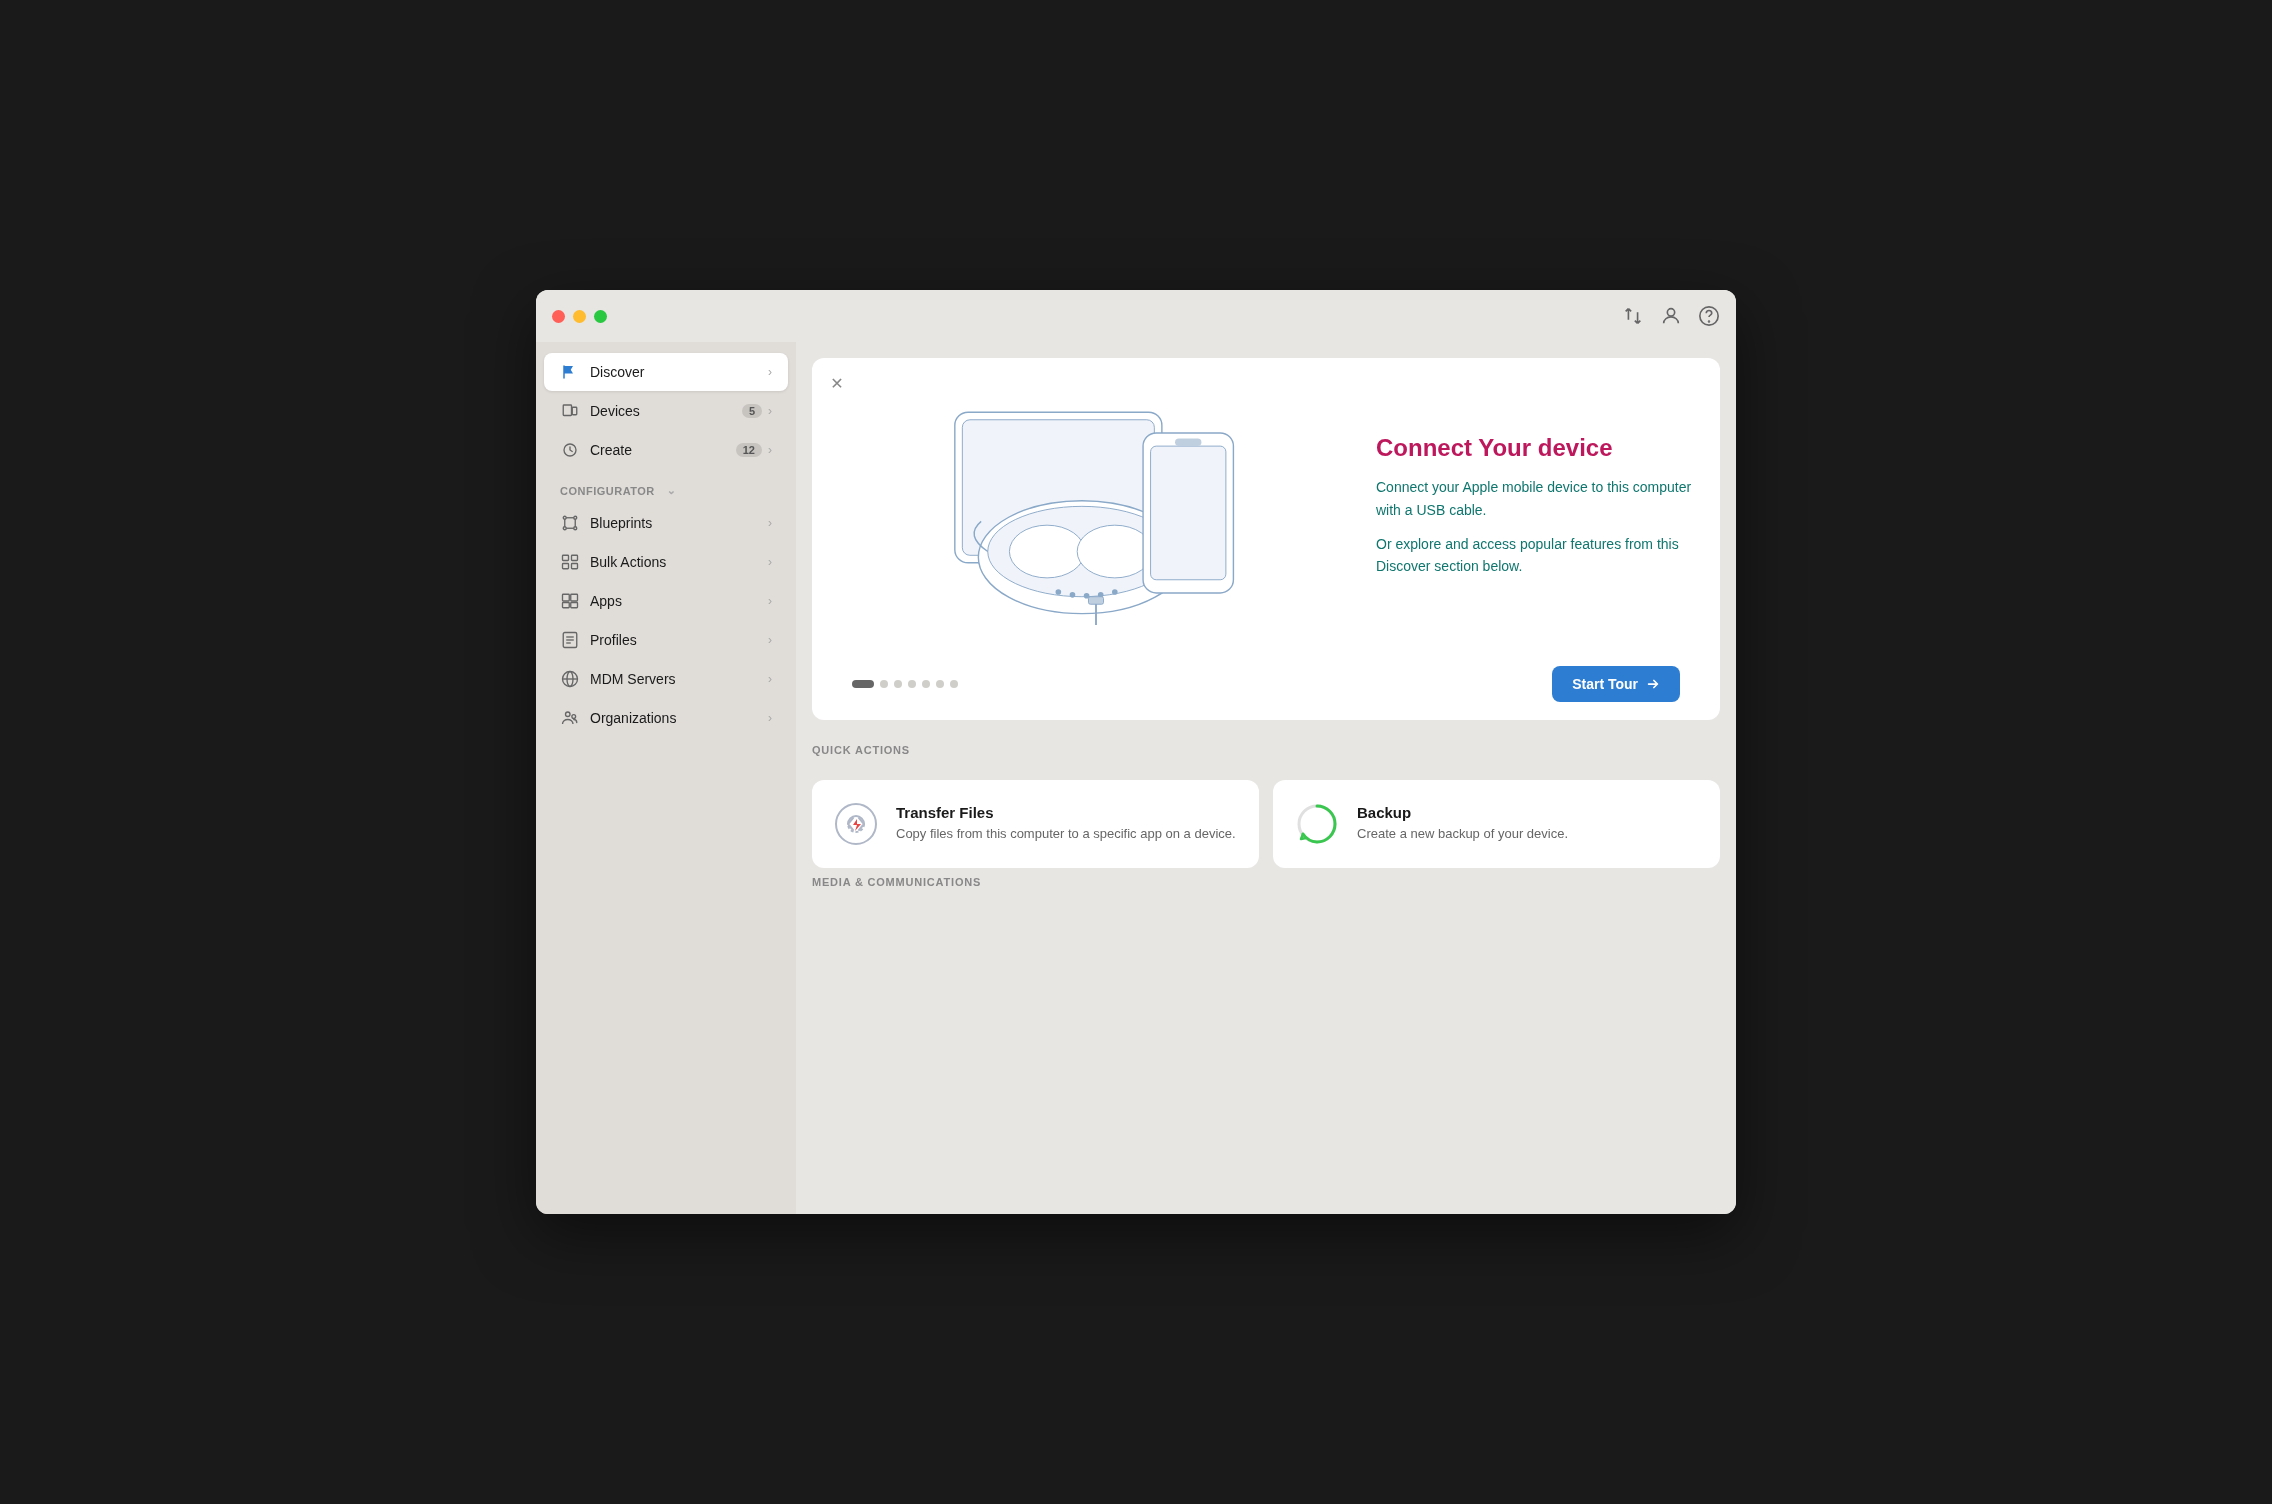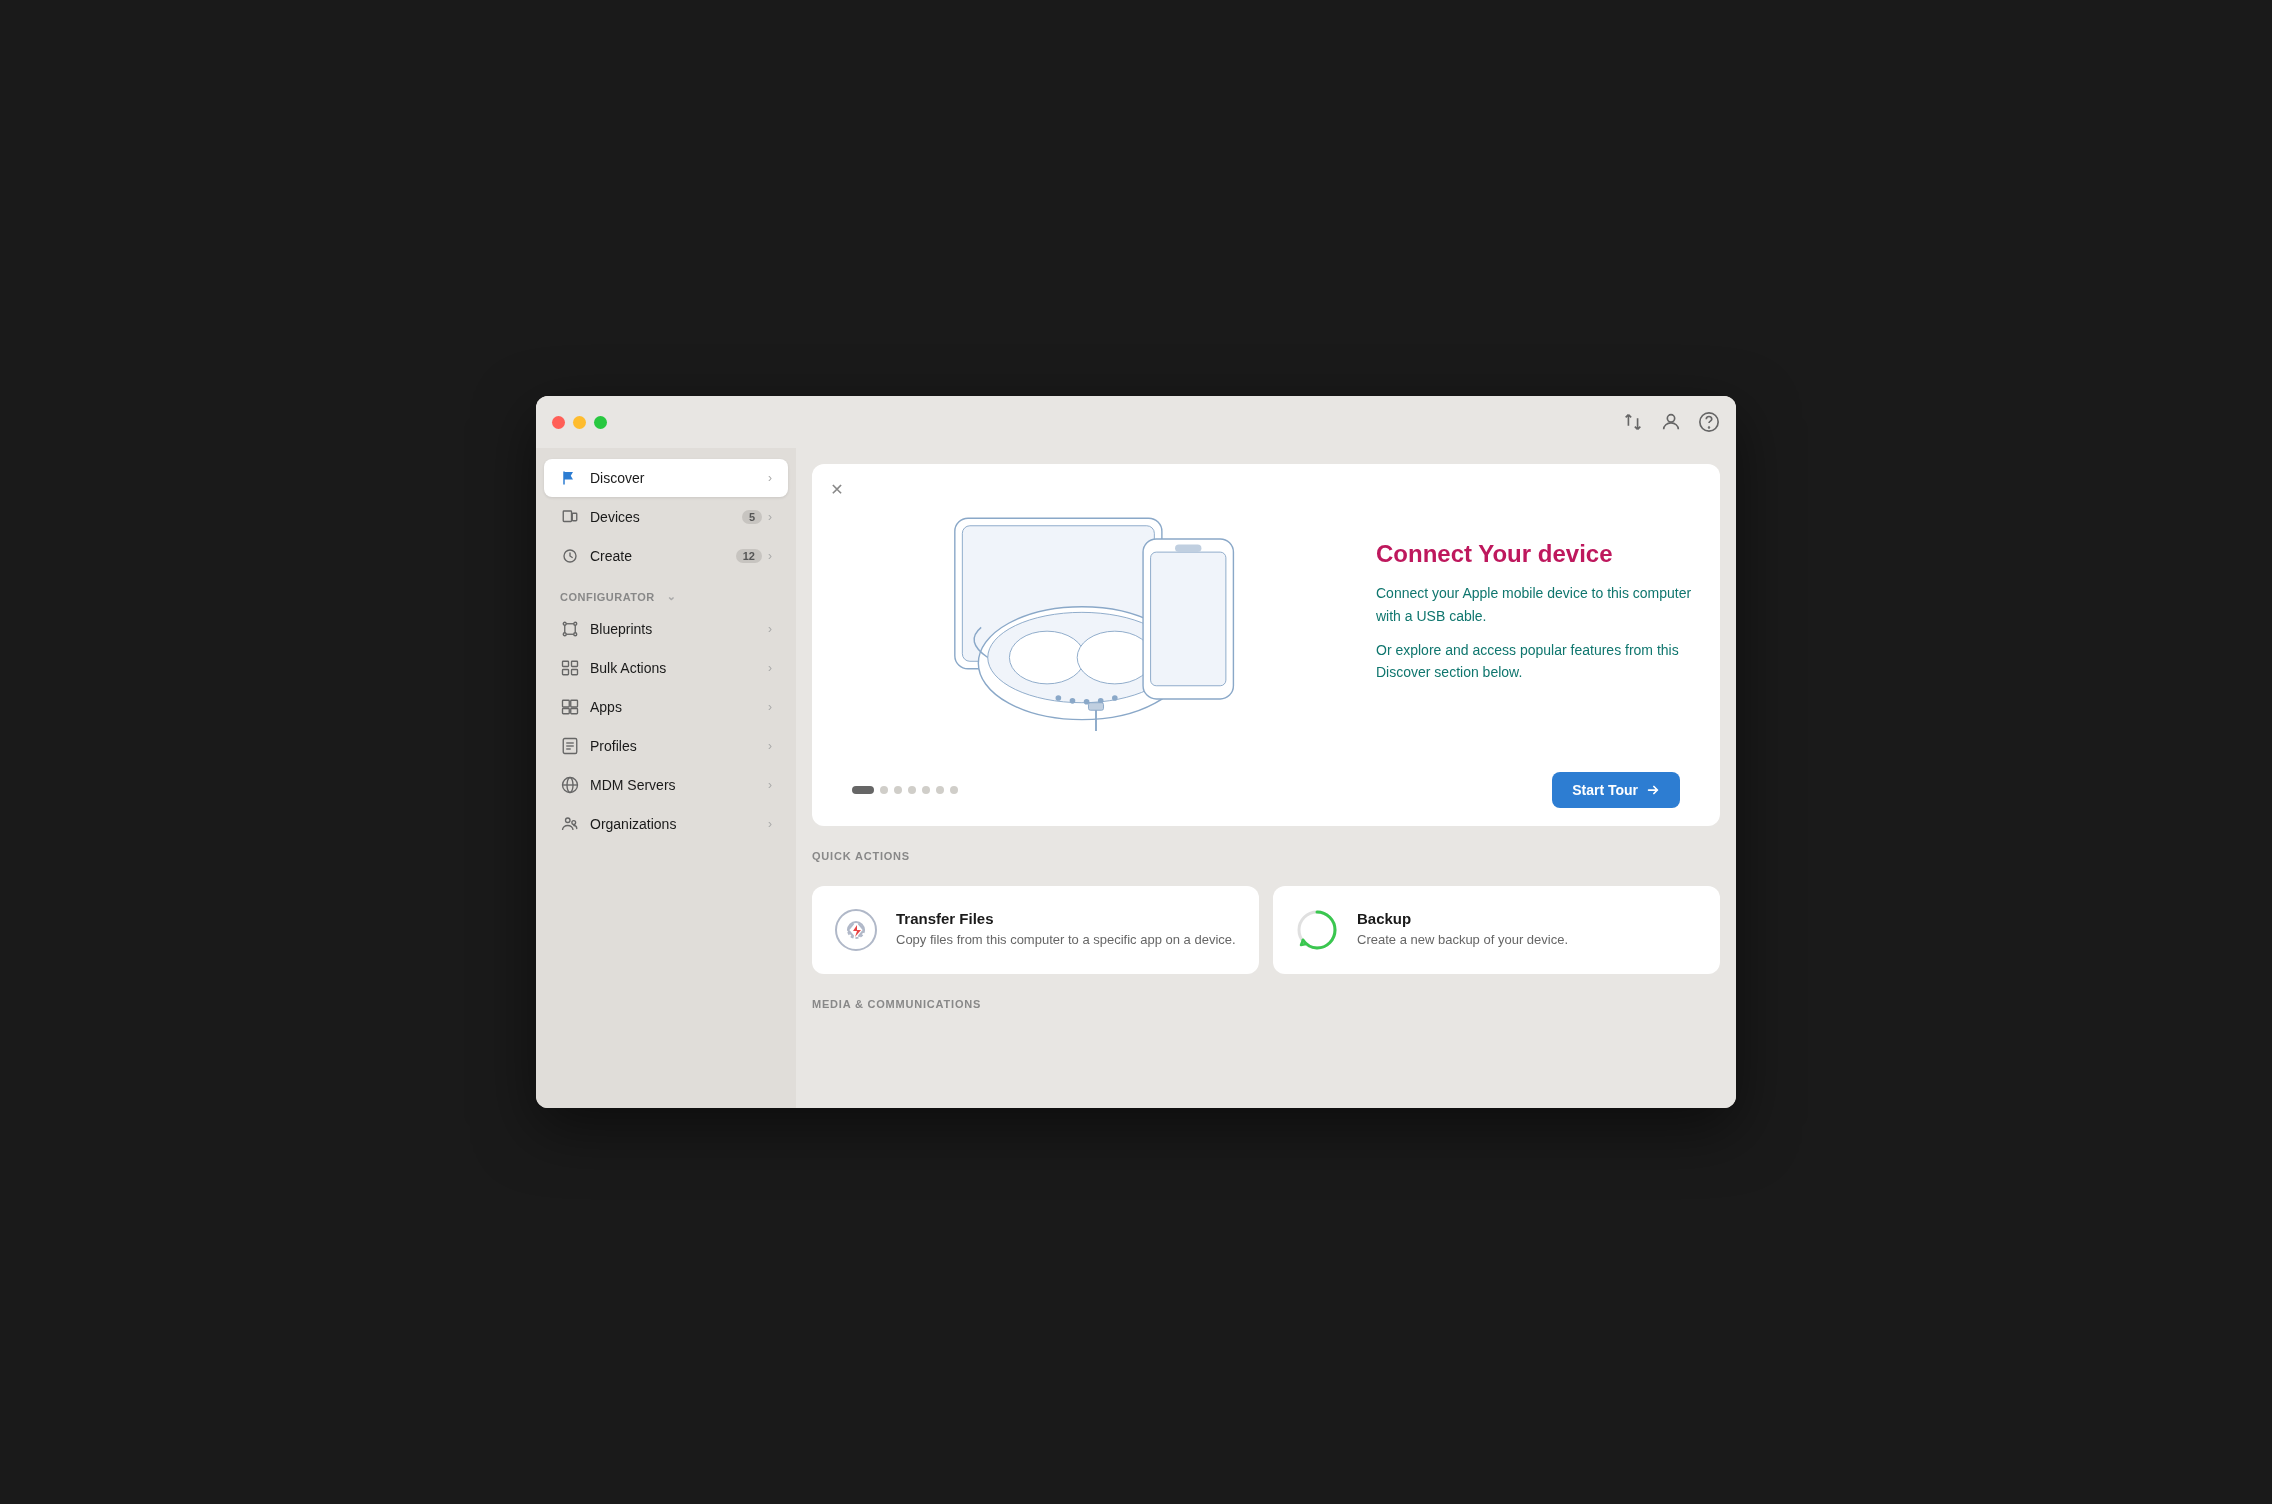--- a/index.html
+++ b/index.html
@@ -6,21 +6,21 @@
     body {
       background: #1a1a1a;
       display: flex;
       align-items: center;
       justify-content: center;
       min-height: 100vh;
       font-family: -apple-system, BlinkMacSystemFont, 'Helvetica Neue', sans-serif;
     }
     .window {
       width: 1200px;
-      height: 712px;
+      height: 924px;
       background: #e8e6e3;
       border-radius: 12px;
       overflow: hidden;
       display: flex;
       flex-direction: column;
       box-shadow: 0 20px 60px rgba(0,0,0,0.5);
     }
     .titlebar {
       height: 52px;
       background: #e8e6e3;
@@ -209,21 +209,20 @@
     .section-label {
       font-size: 11px;
       font-weight: 600;
       color: #888;
       letter-spacing: 0.8px;
       padding: 8px 0 24px;
     }
     .quick-actions-row {
       display: flex;
       gap: 14px;
-      margin-bottom: 16px;
       justify-content: space-between;
     }
     .action-card {
       flex: 1;
       background: white;
       border-radius: 12px;
       padding: 20px;
       display: flex;
       align-items: center;
       gap: 16px;

